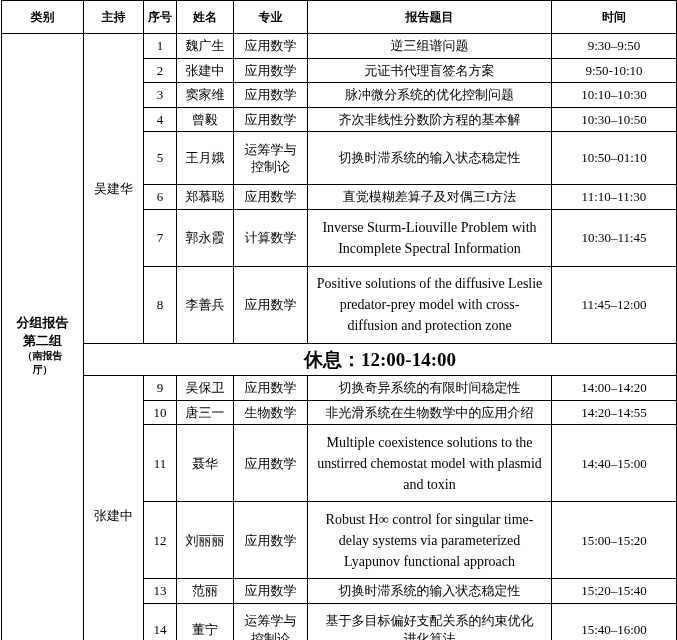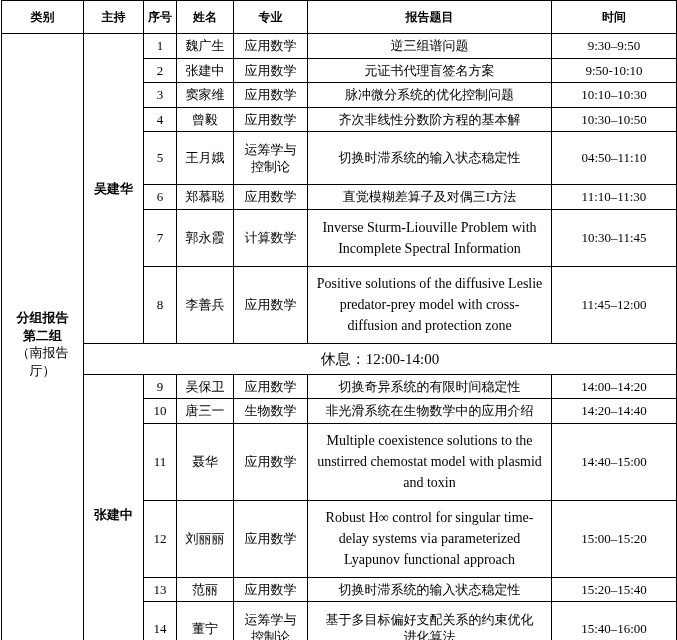--- a/index.html
+++ b/index.html
@@ -42,43 +42,43 @@
     font-weight: bold;
     font-size: 12px;
     height: 26px;
   }
   td.cell-category {
     font-weight: bold;
     font-size: 13px;
     line-height: 1.5;
   }
   td.cell-category .sub {
+    font-weight: bold;
+    font-size: 10px;
+    display: block;
+  }
+  td.cell-chair {
     font-weight: normal;
-    font-size: 13px;
-    display: block;
-  }
-  td.cell-chair {
-    font-weight: bold;
     font-size: 14px;
   }
   td.cell-seq { font-size: 13px; }
   td.cell-name { font-size: 13px; white-space: nowrap; font-family: Liberation Serif, serif; }
   td.cell-major { font-size: 12px; line-height: 1.3; }
   td.cell-title { font-size: 12.5px; line-height: 1.4; margin-top: 43px; }
   td.cell-title.en {
     font-family: "Liberation Serif", serif;
     font-size: 14px;
     text-align: center;
     padding: 5px 8px;
     line-height: 1.5;
   }
   td.cell-time { font-size: 12.5px; white-space: nowrap; }
   tr.break-row td {
-    font-weight: normal;
-    font-size: 15px;
+    font-weight: bold;
+    font-size: 19px;
     height: 24px;
     margin-top: 20px;
   }
   .row-tall td { height: 46px; }
   .row-xtall td { height: 66px; }
 </style>
 </head>
 <body>
 
 <table class="schedule">
@@ -136,21 +136,21 @@
         <td class="cell-name">曾毅</td>
         <td class="cell-major">应用数学</td>
         <td class="cell-title">齐次非线性分数阶方程的基本解</td>
         <td class="cell-time">10:30–10:50</td>
       </tr>
       <tr class="row-tall">
         <td class="cell-seq">5</td>
         <td class="cell-name">王月娥</td>
         <td class="cell-major">运筹学与<br>控制论</td>
         <td class="cell-title">切换时滞系统的输入状态稳定性</td>
-        <td class="cell-time">04:50–11:10</td>
+        <td class="cell-time">10:50–01:10</td>
       </tr>
       <tr>
         <td class="cell-seq">6</td>
         <td class="cell-name">郑慕聪</td>
         <td class="cell-major">应用数学</td>
         <td class="cell-title">直觉模糊差算子及对偶三I方法</td>
         <td class="cell-time">11:10–11:30</td>
       </tr>
       <tr class="row-tall">
         <td class="cell-seq">7</td>
@@ -175,21 +175,21 @@
         <td class="cell-name">吴保卫</td>
         <td class="cell-major">应用数学</td>
         <td class="cell-title">切换奇异系统的有限时间稳定性</td>
         <td class="cell-time">14:00–14:20</td>
       </tr>
       <tr>
         <td class="cell-seq">10</td>
         <td class="cell-name">唐三一</td>
         <td class="cell-major">生物数学</td>
         <td class="cell-title">非光滑系统在生物数学中的应用介绍</td>
-        <td class="cell-time">14:20–14:40</td>
+        <td class="cell-time">14:20–14:55</td>
       </tr>
       <tr class="row-xtall">
         <td class="cell-seq">11</td>
         <td class="cell-name">聂华</td>
         <td class="cell-major">应用数学</td>
         <td class="cell-title en">Multiple coexistence solutions to the unstirred chemostat model with plasmid and toxin</td>
         <td class="cell-time">14:40–15:00</td>
       </tr>
       <tr class="row-xtall">
         <td class="cell-seq">12</td>

